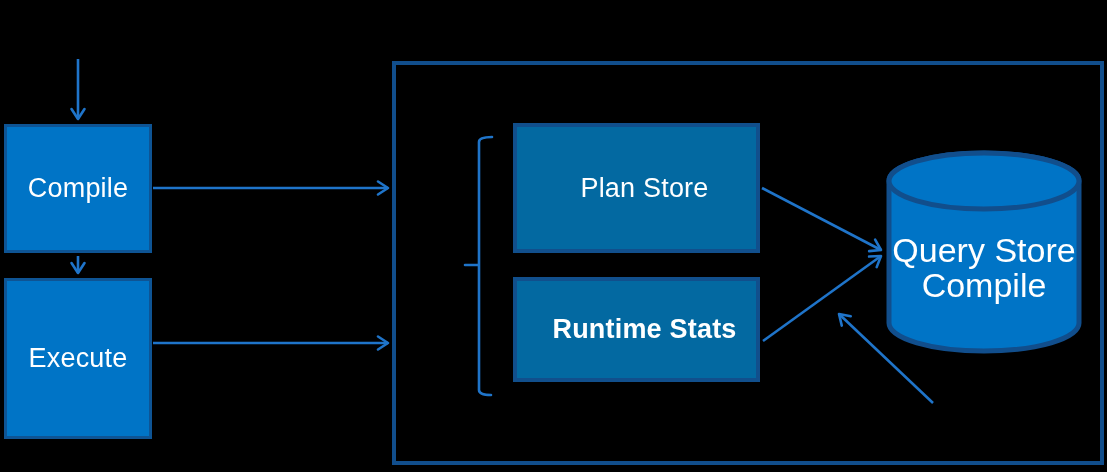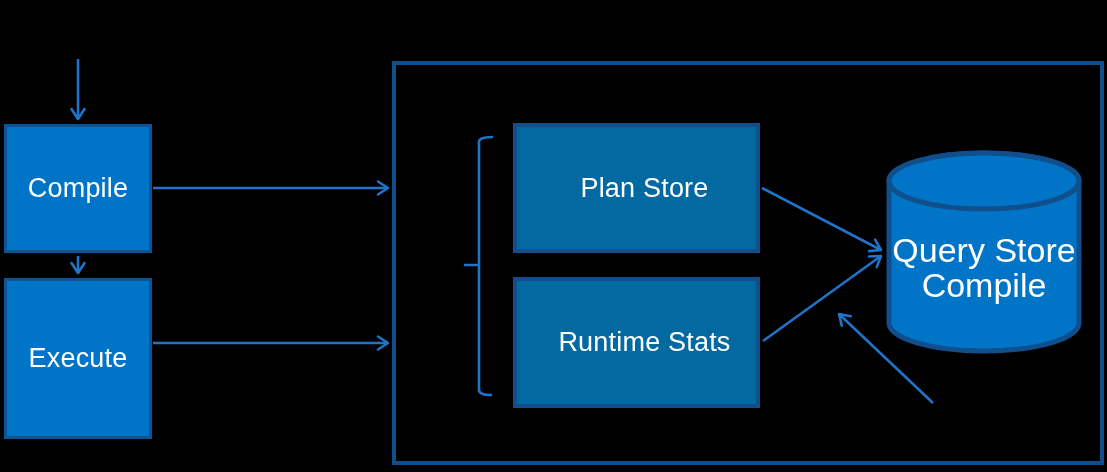--- a/index.html
+++ b/index.html
@@ -35,21 +35,21 @@
     position: absolute;
     box-sizing: border-box;
     left: 392px; top: 61px;
     width: 712px; height: 404px;
     border: 4px solid #114E8C;
     background: transparent;
   }
   #compile  { left: 4px;   top: 124px; width: 148px; height: 129px; }
   #execute  { left: 4px;   top: 278px; width: 148px; height: 161px; }
   #planstore    { left: 513px; top: 123px; width: 247px; height: 130px; }
-  #runtimestats { left: 513px; top: 277px; width: 247px; height: 131px; }
+  #runtimestats { left: 513px; top: 277px; width: 247px; height: 105px; font-weight: bold; }
   .cyl-label {
     position: absolute;
     left: 889px; top: 233px;
     width: 190px;
     text-align: center;
     color: #FFFFFF;
     font-size: 34px;
     line-height: 35px;
     pointer-events: none;
   }

